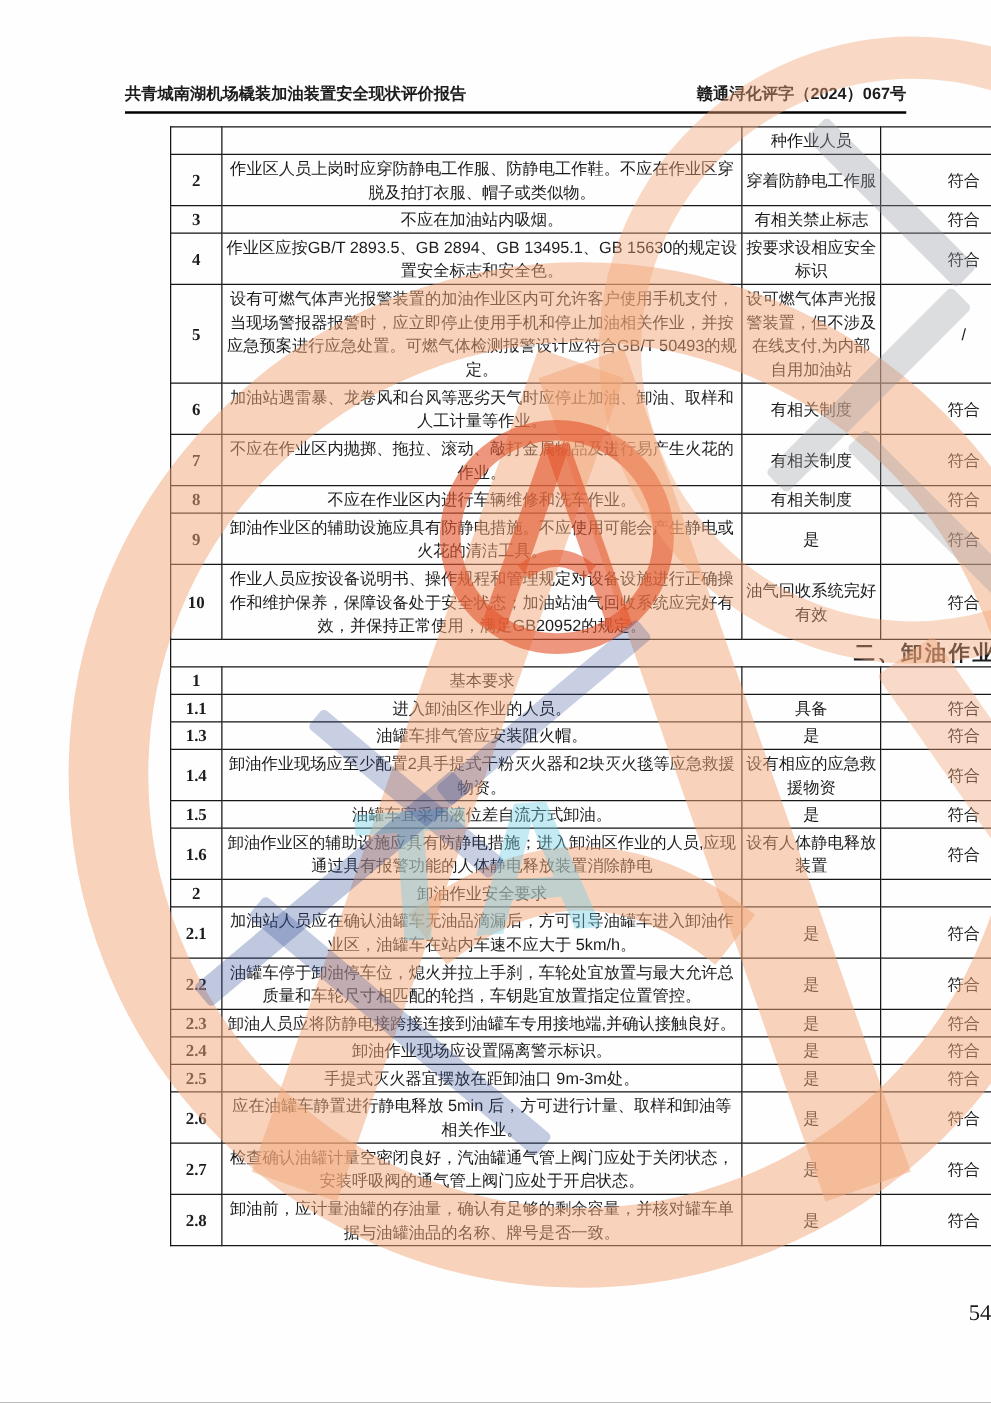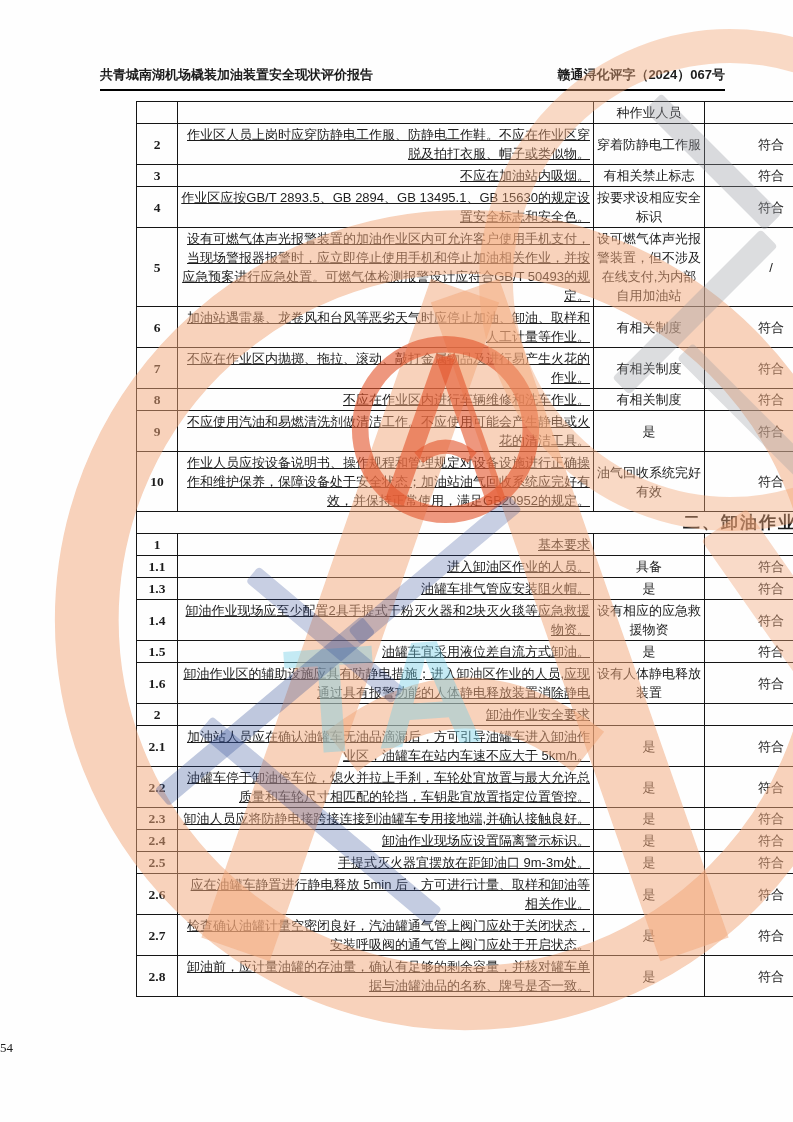--- a/index.html
+++ b/index.html
@@ -21,28 +21,28 @@
   
   .tbl-wrap{position:absolute;left:100px;top:101px;width:625px;}
   table{border-collapse:collapse;width:625px;table-layout:fixed;margin-left:36px;}
   td{
     border:1.5px solid #151515;
     font-size:13px;line-height:19px;
     padding:1px 3px;vertical-align:middle;
     word-break:break-all;
   }
   .col-no{width:34px;text-align:center;font-family:"Liberation Serif",serif;font-weight:bold;font-size:13.5px;}
-  .col-desc{width:409px;text-align:right;text-decoration:underline;}
+  .col-desc{width:409px;text-align:center;}
   .col-status{width:104px;text-align:center;}
   .col-result{width:52px;text-align:center;padding-left:40px;}
   .section-cell{text-align:right;font-weight:bold;font-size:17px;letter-spacing:2px;}
   
   .page-number{
     position:absolute;left:0;right:0;top:1040px;
-    text-align:left;font-family:"Liberation Serif",serif;font-size:13px;
+    text-align:right;font-family:"Liberation Serif",serif;font-size:18px;
   }
   
   .watermark{position:absolute;inset:0;pointer-events:none;z-index:5;}
   .wm-big{position:absolute;left:40px;top:195px;width:850px;height:850px;}
   .wm-small{position:absolute;left:348px;top:332px;width:195px;height:195px;}
   .wm-ring2{position:absolute;left:470px;top:20px;width:520px;height:520px;}
   .wm-letters{
     position:absolute;left:285px;top:610px;
     font-size:150px;font-weight:bold;letter-spacing:8px;
     color:rgba(111,205,230,0.40);transform:rotate(-4deg);
@@ -114,21 +114,21 @@
             <td class="col-result">符合</td>
           </tr>
           <tr>
             <td class="col-no">8</td>
             <td class="col-desc">不应在作业区内进行车辆维修和洗车作业。</td>
             <td class="col-status">有相关制度</td>
             <td class="col-result">符合</td>
           </tr>
           <tr>
             <td class="col-no">9</td>
-            <td class="col-desc">不应使用汽油和易燃清洗剂做清洁工作。不应使用可能会产生静电或火花的清洁工具。</td>
+            <td class="col-desc">卸油作业区的辅助设施应具有防静电措施。不应使用可能会产生静电或火花的清洁工具。</td>
             <td class="col-status">是</td>
             <td class="col-result">符合</td>
           </tr>
           <tr>
             <td class="col-no">10</td>
             <td class="col-desc">作业人员应按设备说明书、操作规程和管理规定对设备设施进行正确操作和维护保养，保障设备处于安全状态；加油站油气回收系统应完好有效，并保持正常使用，满足GB20952的规定。</td>
             <td class="col-status">油气回收系统完好有效</td>
             <td class="col-result">符合</td>
           </tr>
           <tr>

